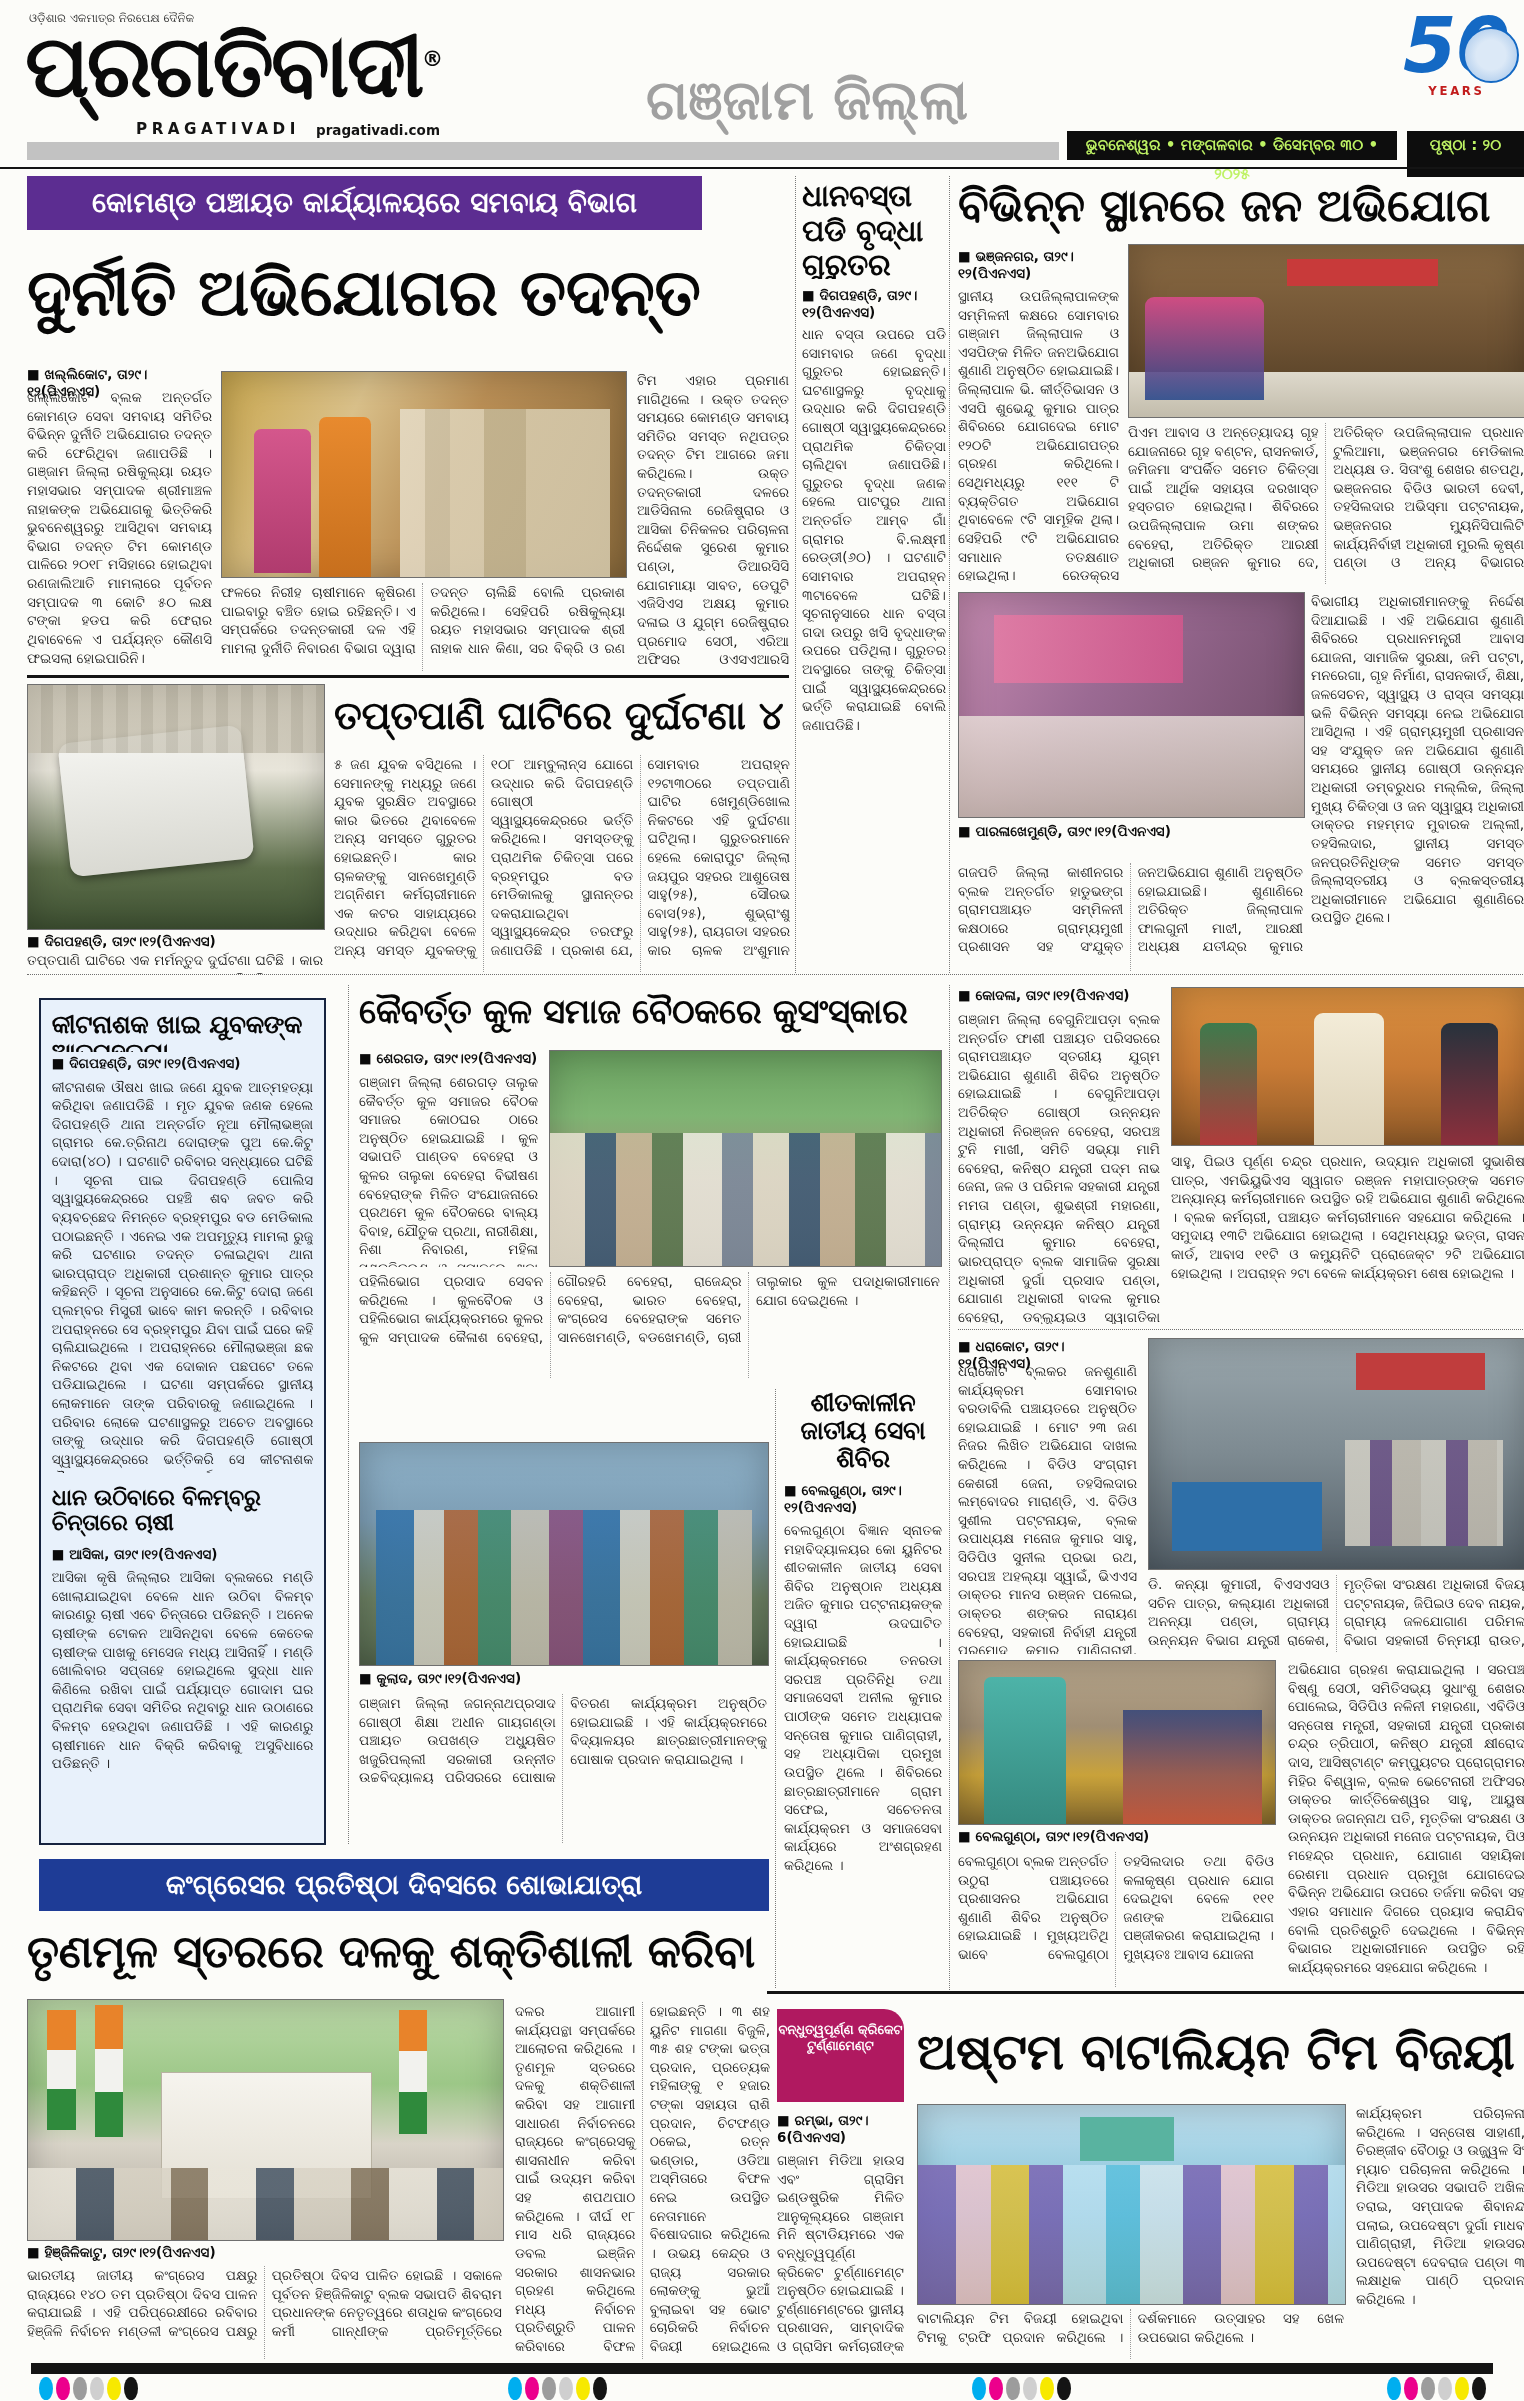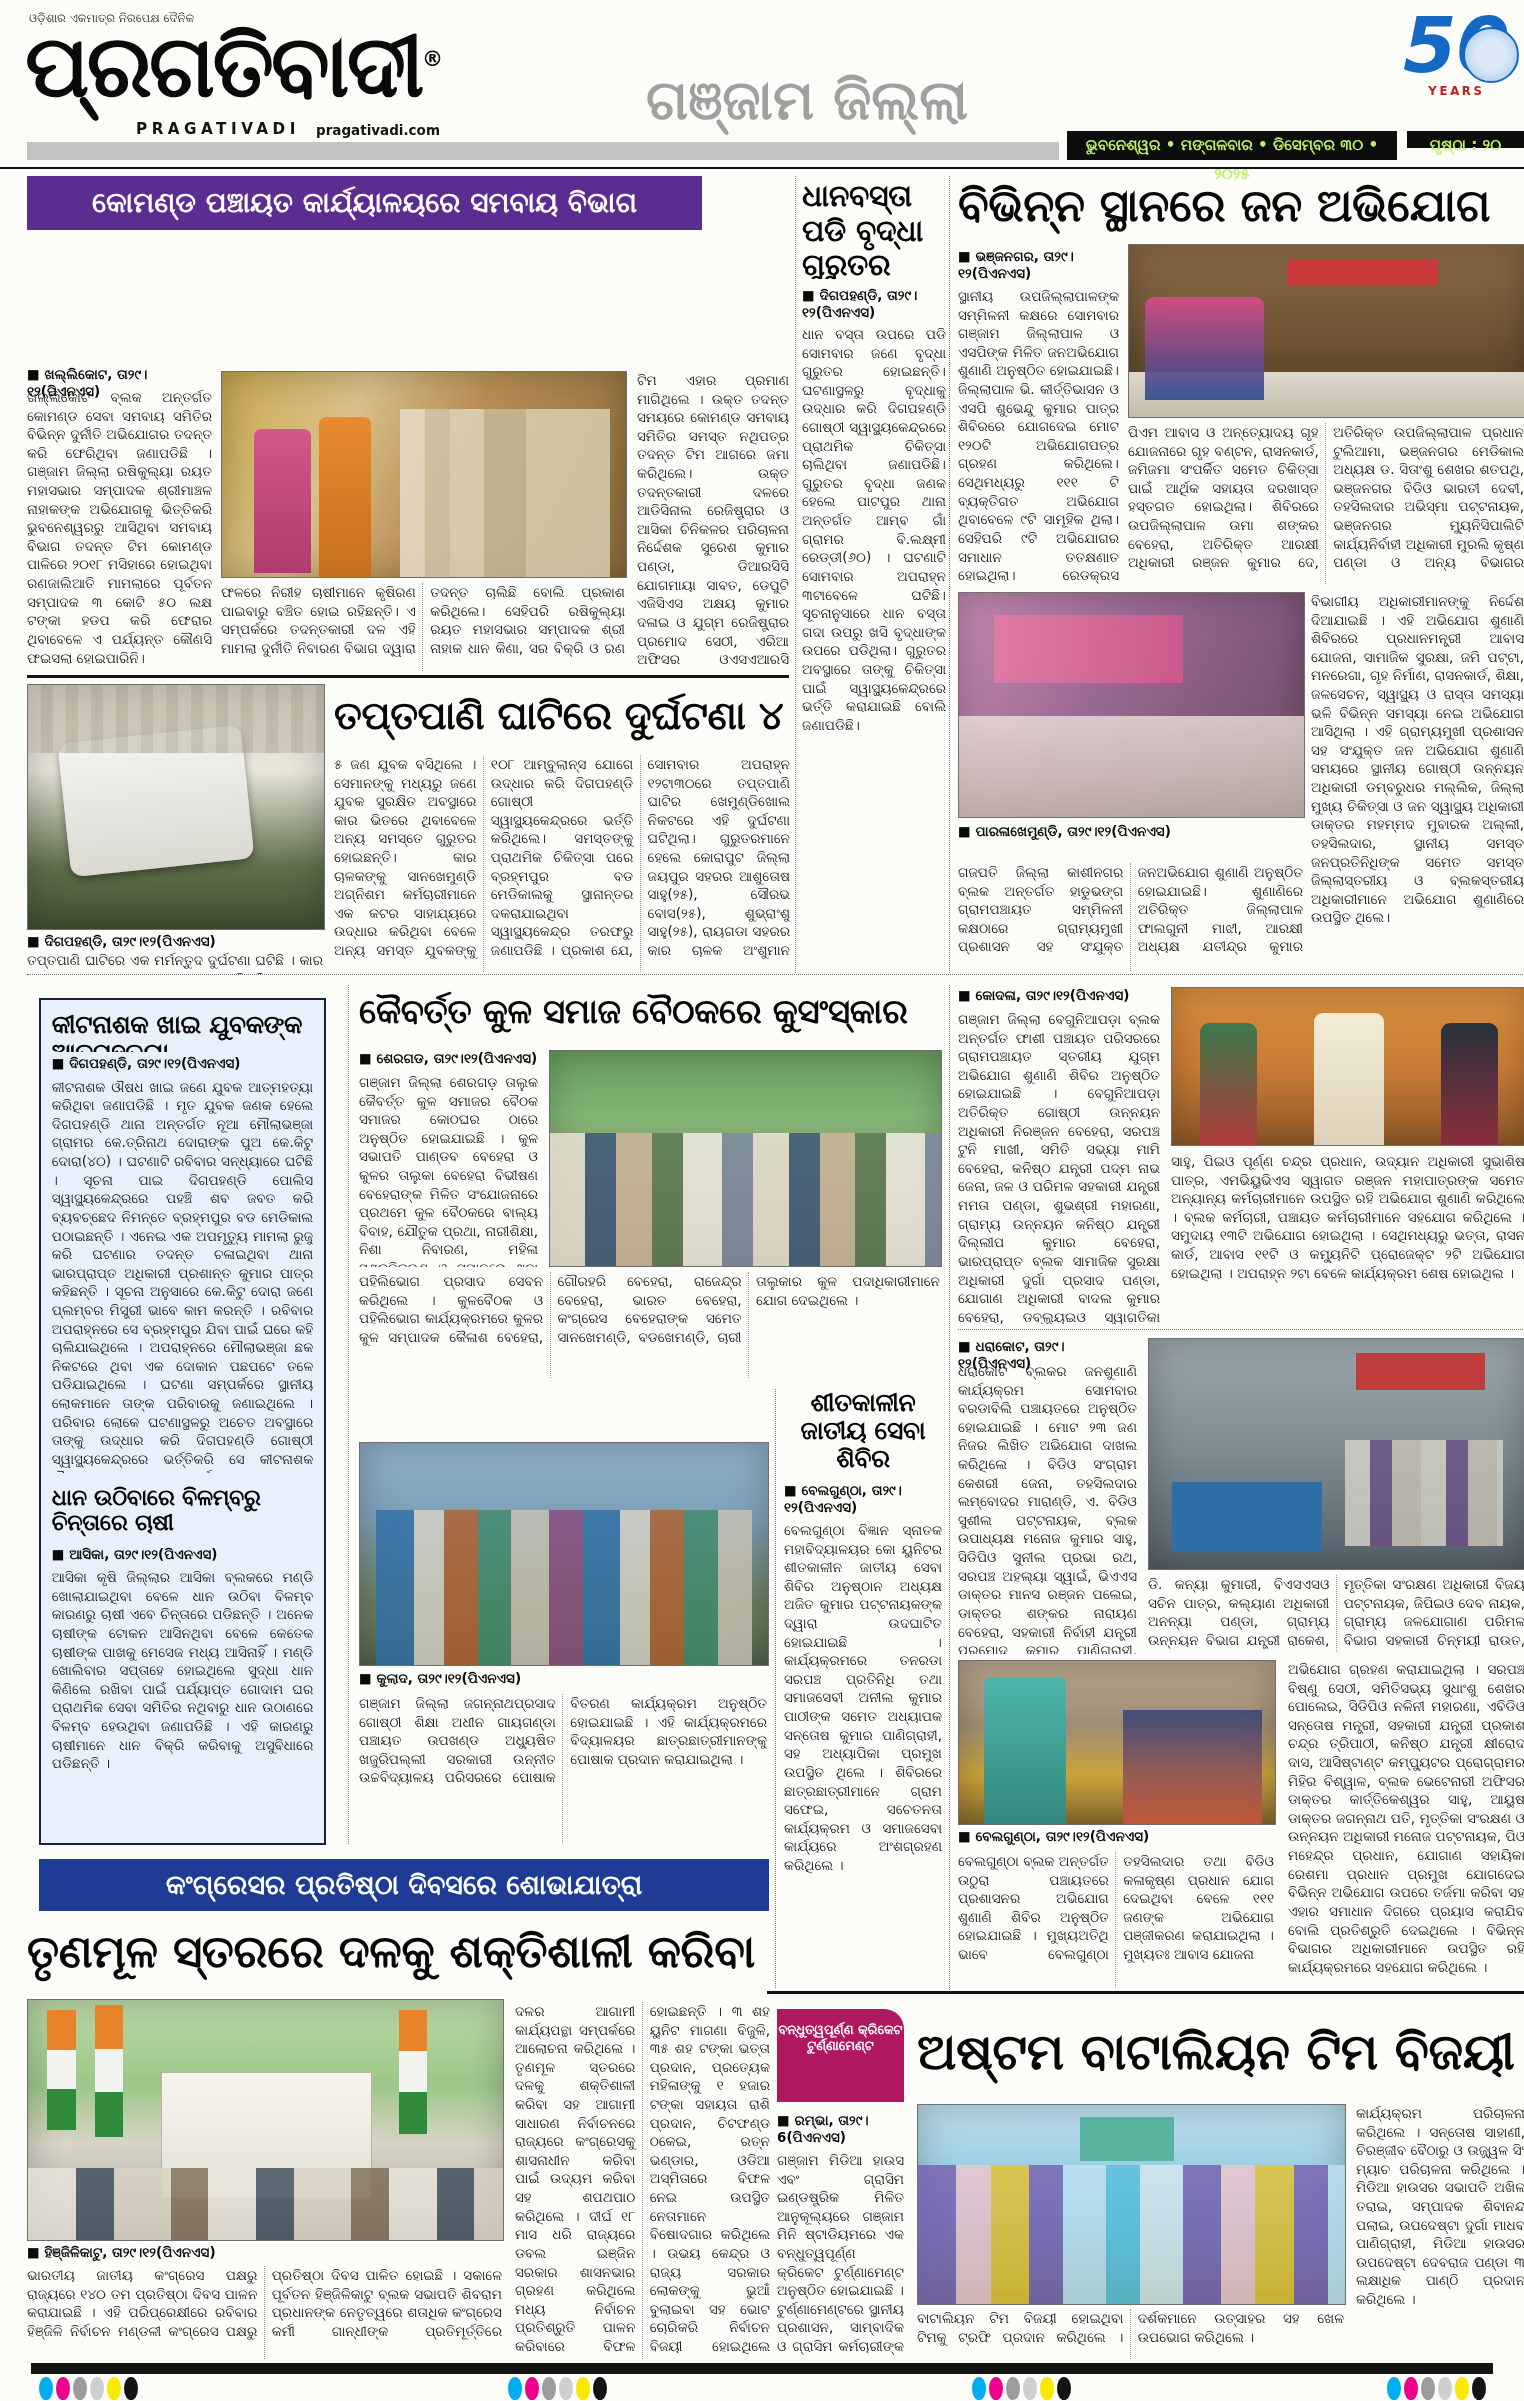--- a/index.html
+++ b/index.html
@@ -36,24 +36,25 @@
   <div class="abs edition" style="left:556px;top:36px;width:502px;font-size:55px;margin-top:36px;">ଗଞ୍ଜାମ ଜିଲ୍ଲା</div>
 
   <div class="abs seal" style="left:1389px;top:7.2px;width:135px;height:122px;">
     <div style="font-size:77px;font-weight:900;font-style:italic;color:#1469c4;line-height:1;">50</div>
     <div style="position:absolute;right:5.4px;top:20px;width:52px;height:52px;border:2.7px solid #1469c4;border-radius:50%;background:radial-gradient(circle,#dce9f7 40%,#9cc0e8 100%);"></div>
     <div style="font-size:11.7px;font-weight:bold;color:#c21d1d;letter-spacing:2.7px;">YEARS</div>
   </div>
 
   <div class="abs" style="left:27px;top:142px;width:1032px;height:18px;background:#c2c2c2;"></div>
   <div class="abs datebar" style="left:1067px;top:131px;width:330px;height:29px;font-size:15.2px;line-height:29px;">ଭୁବନେଶ୍ୱର • ମଙ୍ଗଳବାର • ଡିସେମ୍ବର ୩୦ • ୨୦୨୫</div>
-  <div class="abs datebar" style="left:1407px;top:131px;width:117px;height:17px;font-size:15.2px;line-height:29px;">ପୃଷ୍ଠା : ୨୦</div>
+  <div class="abs datebar" style="left:1407px;top:131px;width:117px;height:46px;font-size:15.2px;line-height:29px;">ପୃଷ୍ଠା : ୨୦</div>
   <div class="hrule" style="left:0;top:167px;width:1525px;height:1.8px;"></div>
 
   <div class="abs kicker" style="left:27px;top:176px;width:675px;height:54px;background:#5c2d91;font-size:28px;line-height:54px;">କୋମଣ୍ଡ ପଞ୍ଚାୟତ କାର୍ଯ୍ୟାଳୟରେ ସମବାୟ ବିଭାଗ ତଦନ୍ତକାରୀ ଦଳ</div>
+  <div class="abs hl" style="left:27px;top:235px;width:762px;height:118px;font-size:65px;line-height:115px;">ଦୁର୍ନୀତି ଅଭିଯୋଗର ତଦନ୍ତ</div>
   <div class="abs byline" style="left:27px;top:366px;width:185px;">■ ଖଲ୍ଲିକୋଟ, ତା୨୯।୧୨(ପିଏନଏସ)</div>
   <div class="abs body" style="left:27px;top:388px;width:185px;height:283px;">ଖଲ୍ଲିକୋଟ ବ୍ଲକ ଅନ୍ତର୍ଗତ କୋମଣ୍ଡ ସେବା ସମବାୟ ସମିତିର ବିଭିନ୍ନ ଦୁର୍ନୀତି ଅଭିଯୋଗର ତଦନ୍ତ କରି ଫେରିଥିବା ଜଣାପଡିଛି । ଗଞ୍ଜାମ ଜିଲ୍ଲା ରଷିକୁଲ୍ୟା ରୟତ ମହାସଭାର ସମ୍ପାଦକ ଶ୍ରୀମାଞ୍ଚଳ ନାହାକଙ୍କ ଅଭିଯୋଗକୁ ଭିତ୍ତିକରି ଭୁବନେଶ୍ୱରରୁ ଆସିଥିବା ସମବାୟ ବିଭାଗ ତଦନ୍ତ ଟିମ କୋମଣ୍ଡ ପାଳିରେ ୨୦୧୮ ମସିହାରେ ହୋଇଥିବା ରଣଜାଲିଆତି ମାମଲାରେ ପୂର୍ବତନ ସମ୍ପାଦକ ୩ କୋଟି ୫୦ ଲକ୍ଷ ଟଙ୍କା ହଡପ କରି ଫେରାର ଥିବାବେଳେ ଏ ପର୍ଯ୍ୟନ୍ତ କୌଣସି ଫଇସଲା ହୋଇପାରିନି।</div>
   <div class="photo" style="left:221px;top:371px;width:404px;height:205px;background:linear-gradient(115deg,#caa84f 0%,#d9c08a 30%,#b98e55 55%,#8b6b3c 100%);">
     <div style="position:absolute;left:8%;top:28%;width:14%;height:70%;background:linear-gradient(180deg,#d4578c,#b03b6e);border-radius:7.2px 7.2px 0 0;"></div>
     <div style="position:absolute;left:24%;top:22%;width:13%;height:78%;background:linear-gradient(180deg,#e88a2e,#c76f1d);border-radius:7.2px 7.2px 0 0;"></div>
     <div style="position:absolute;left:44%;top:18%;width:52%;height:82%;background:linear-gradient(90deg,#e6ddc8 0 12%,#cfc5ab 12% 24%,#ded4ba 24% 40%,#c4b897 40% 60%,#d8cdb0 60% 100%);opacity:.85;"></div>
   </div>
   <div class="abs body c2" style="left:221px;top:583px;width:404px;height:88px;">ଫଳରେ ନିରୀହ ଚାଷୀମାନେ କୃଷିରଣ ପାଇବାରୁ ବଞ୍ଚିତ ହୋଇ ରହିଛନ୍ତି। ଏ ସମ୍ପର୍କରେ ତଦନ୍ତକାରୀ ଦଳ ଏହି ମାମଲା ଦୁର୍ନୀତି ନିବାରଣ ବିଭାଗ ଦ୍ୱାରା ତଦନ୍ତ ଚାଲିଛି ବୋଲି ପ୍ରକାଶ କରିଥିଲେ। ସେହିପରି ରଷିକୁଲ୍ୟା ରୟତ ମହାସଭାର ସମ୍ପାଦକ ଶ୍ରୀ ନାହାକ ଧାନ କିଣା, ସର ବିକ୍ରି ଓ ରଣ ପ୍ରଦାନରେ ଅନିୟମିତତା ଅଭିଯୋଗ ଆଣି ୫ କେଜି ଧାନ କଟନିକୁ ତଦନ୍ତ ଟିମ ଆଗରେ ଦର୍ଶାଇଥିଲେ। ତଦନ୍ତକାରୀ</div>
   <div class="abs body" style="left:637px;top:371px;width:152px;height:300px;">ଟିମ ଏହାର ପ୍ରମାଣ ମାଗିଥିଲେ । ଉକ୍ତ ତଦନ୍ତ ସମୟରେ କୋମଣ୍ଡ ସମବାୟ ସମିତିର ସମସ୍ତ ନଥିପତ୍ର ତଦନ୍ତ ଟିମ ଆଗରେ ଜମା କରିଥିଲେ। ଉକ୍ତ ତଦନ୍ତକାରୀ ଦଳରେ ଆଡିସିନାଲ ରେଜିଷ୍ଟ୍ରାର ଓ ଆସିକା ଚିନିକଳର ପରିଚାଳନା ନିର୍ଦ୍ଦେଶକ ସୁରେଶ କୁମାର ପଣ୍ଡା, ଡିଆରସିସି ଯୋଗମାୟା ସାବତ, ଡେପୁଟି ଏଜିସିଏସ ଅକ୍ଷୟ କୁମାର ଦଳାଇ ଓ ଯୁଗ୍ମ ରେଜିଷ୍ଟ୍ରାର ପ୍ରମୋଦ ସେଠୀ, ଏରିଆ ଅଫିସର ଓଏସଏଆରସି ଏସକେ ମହାରଣା, ବ୍ରହ୍ମପୁର କେନ୍ଦ୍ର ସମବାୟ ବ୍ୟାଙ୍କ ମ୍ୟାନେଜର ଖଲ୍ଲିକୋଟ ଶାଖା ହେମନ୍ତ କୁମାର ସାହୁ ପ୍ରମୁଖ ତଦନ୍ତ କରି ଫେରିଥିବା ଜଣାପଡିଛି।</div>
   <div class="hrule" style="left:27px;top:675px;width:762px;height:2.7px;"></div>

